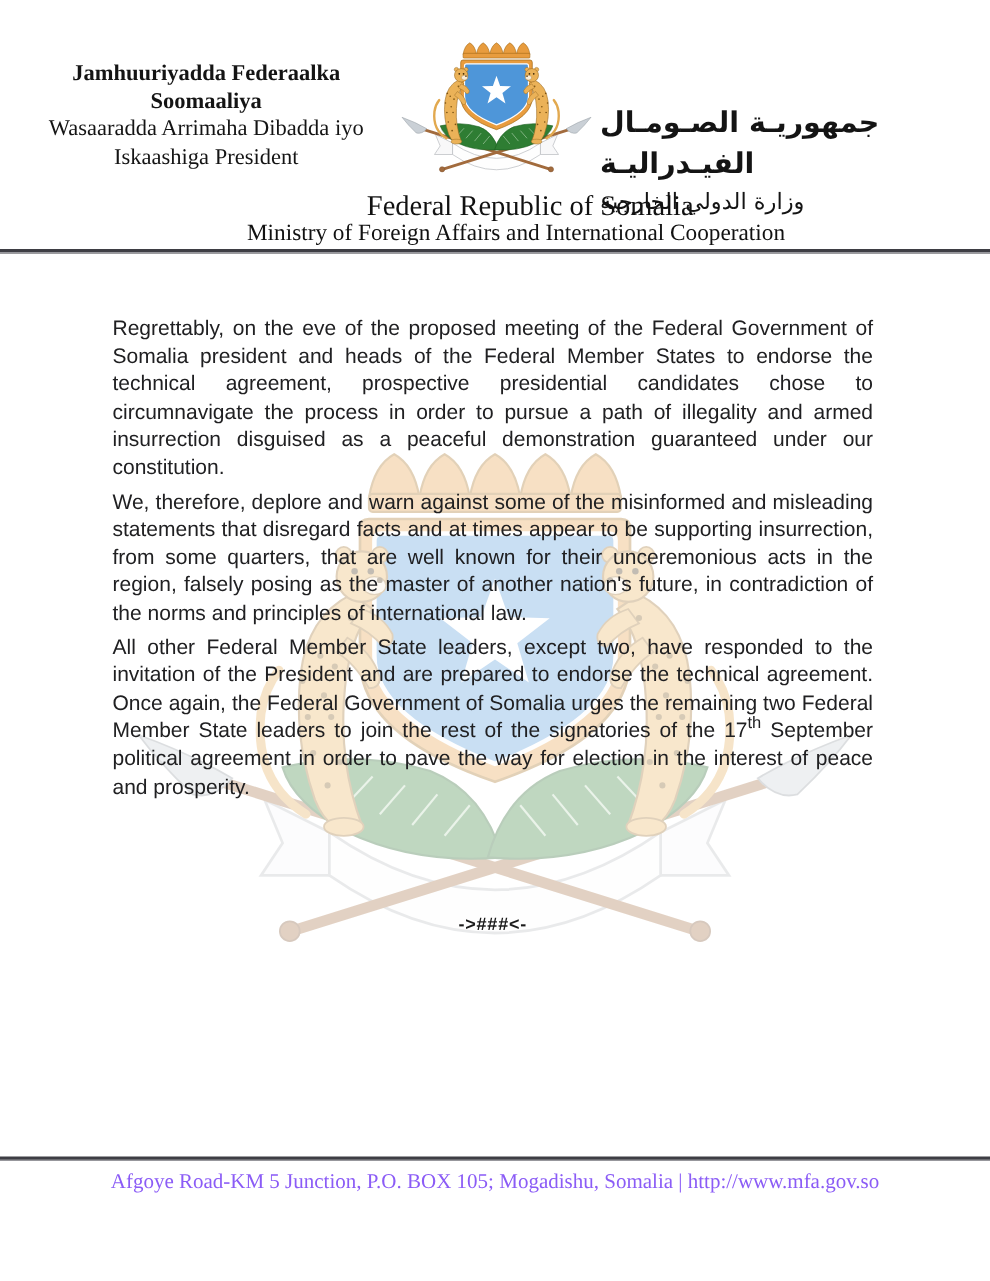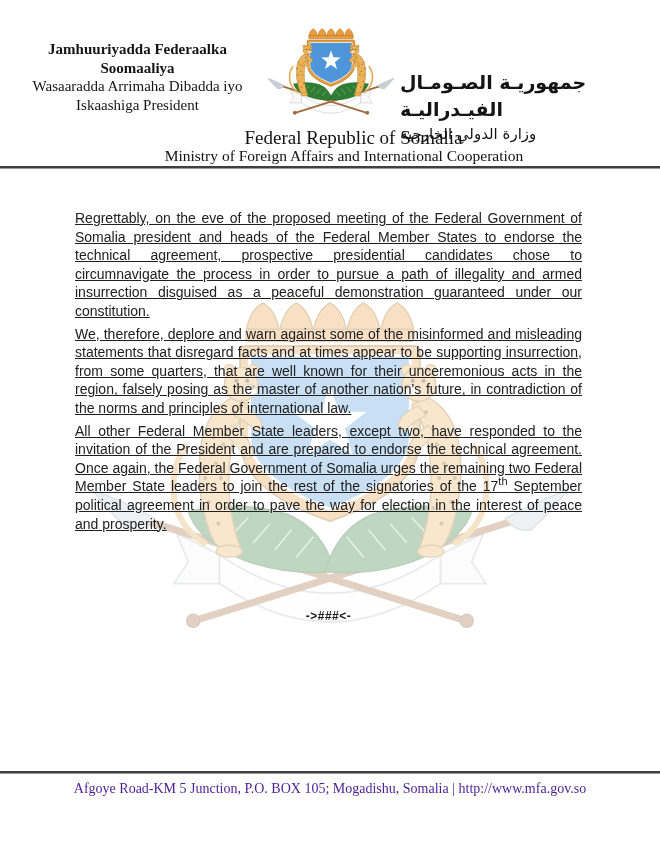--- a/index.html
+++ b/index.html
@@ -37,30 +37,30 @@
     position:absolute;left:66px;top:286px;width:528px;height:384px;
     opacity:0.3;z-index:0;pointer-events:none;
   }
   .watermark svg{width:100%;height:100%;display:block;}
   
   .letter-body{
     position:absolute;left:75px;top:209px;width:507px;z-index:1;
     font-family:"Liberation Sans","DejaVu Sans",sans-serif;
     font-size:14px;line-height:18.6px;text-align:justify;color:#202022;
   }
-  .letter-body p{margin:0 0 4px 0;text-decoration:underline;}
+  .letter-body p{margin:0 0 4px 0;}
   .letter-body sup{font-size:11px;line-height:0;}
   .end-mark{
     margin-top:74px;text-align:center;font-weight:bold;
     font-size:12px;letter-spacing:0.5px;color:#1a1a1a;
   }
   
   .address{
     position:absolute;left:0;top:781px;width:660px;text-align:center;
-    font-size:14px;color:#4c1d95;z-index:1;
+    font-size:14px;color:#8b5cf6;z-index:1;
   }
 </style>
 </head>
 <body>
 
 <svg width="0" height="0" style="position:absolute" aria-hidden="true">
   <defs>
     <g id="emblem-sym">
 
       <path d="M128,224 L92,206 L102,230 L90,248 L128,248 Z" fill="#F8F8F9" stroke="#B9BCC0" stroke-width="1.5"></path>

